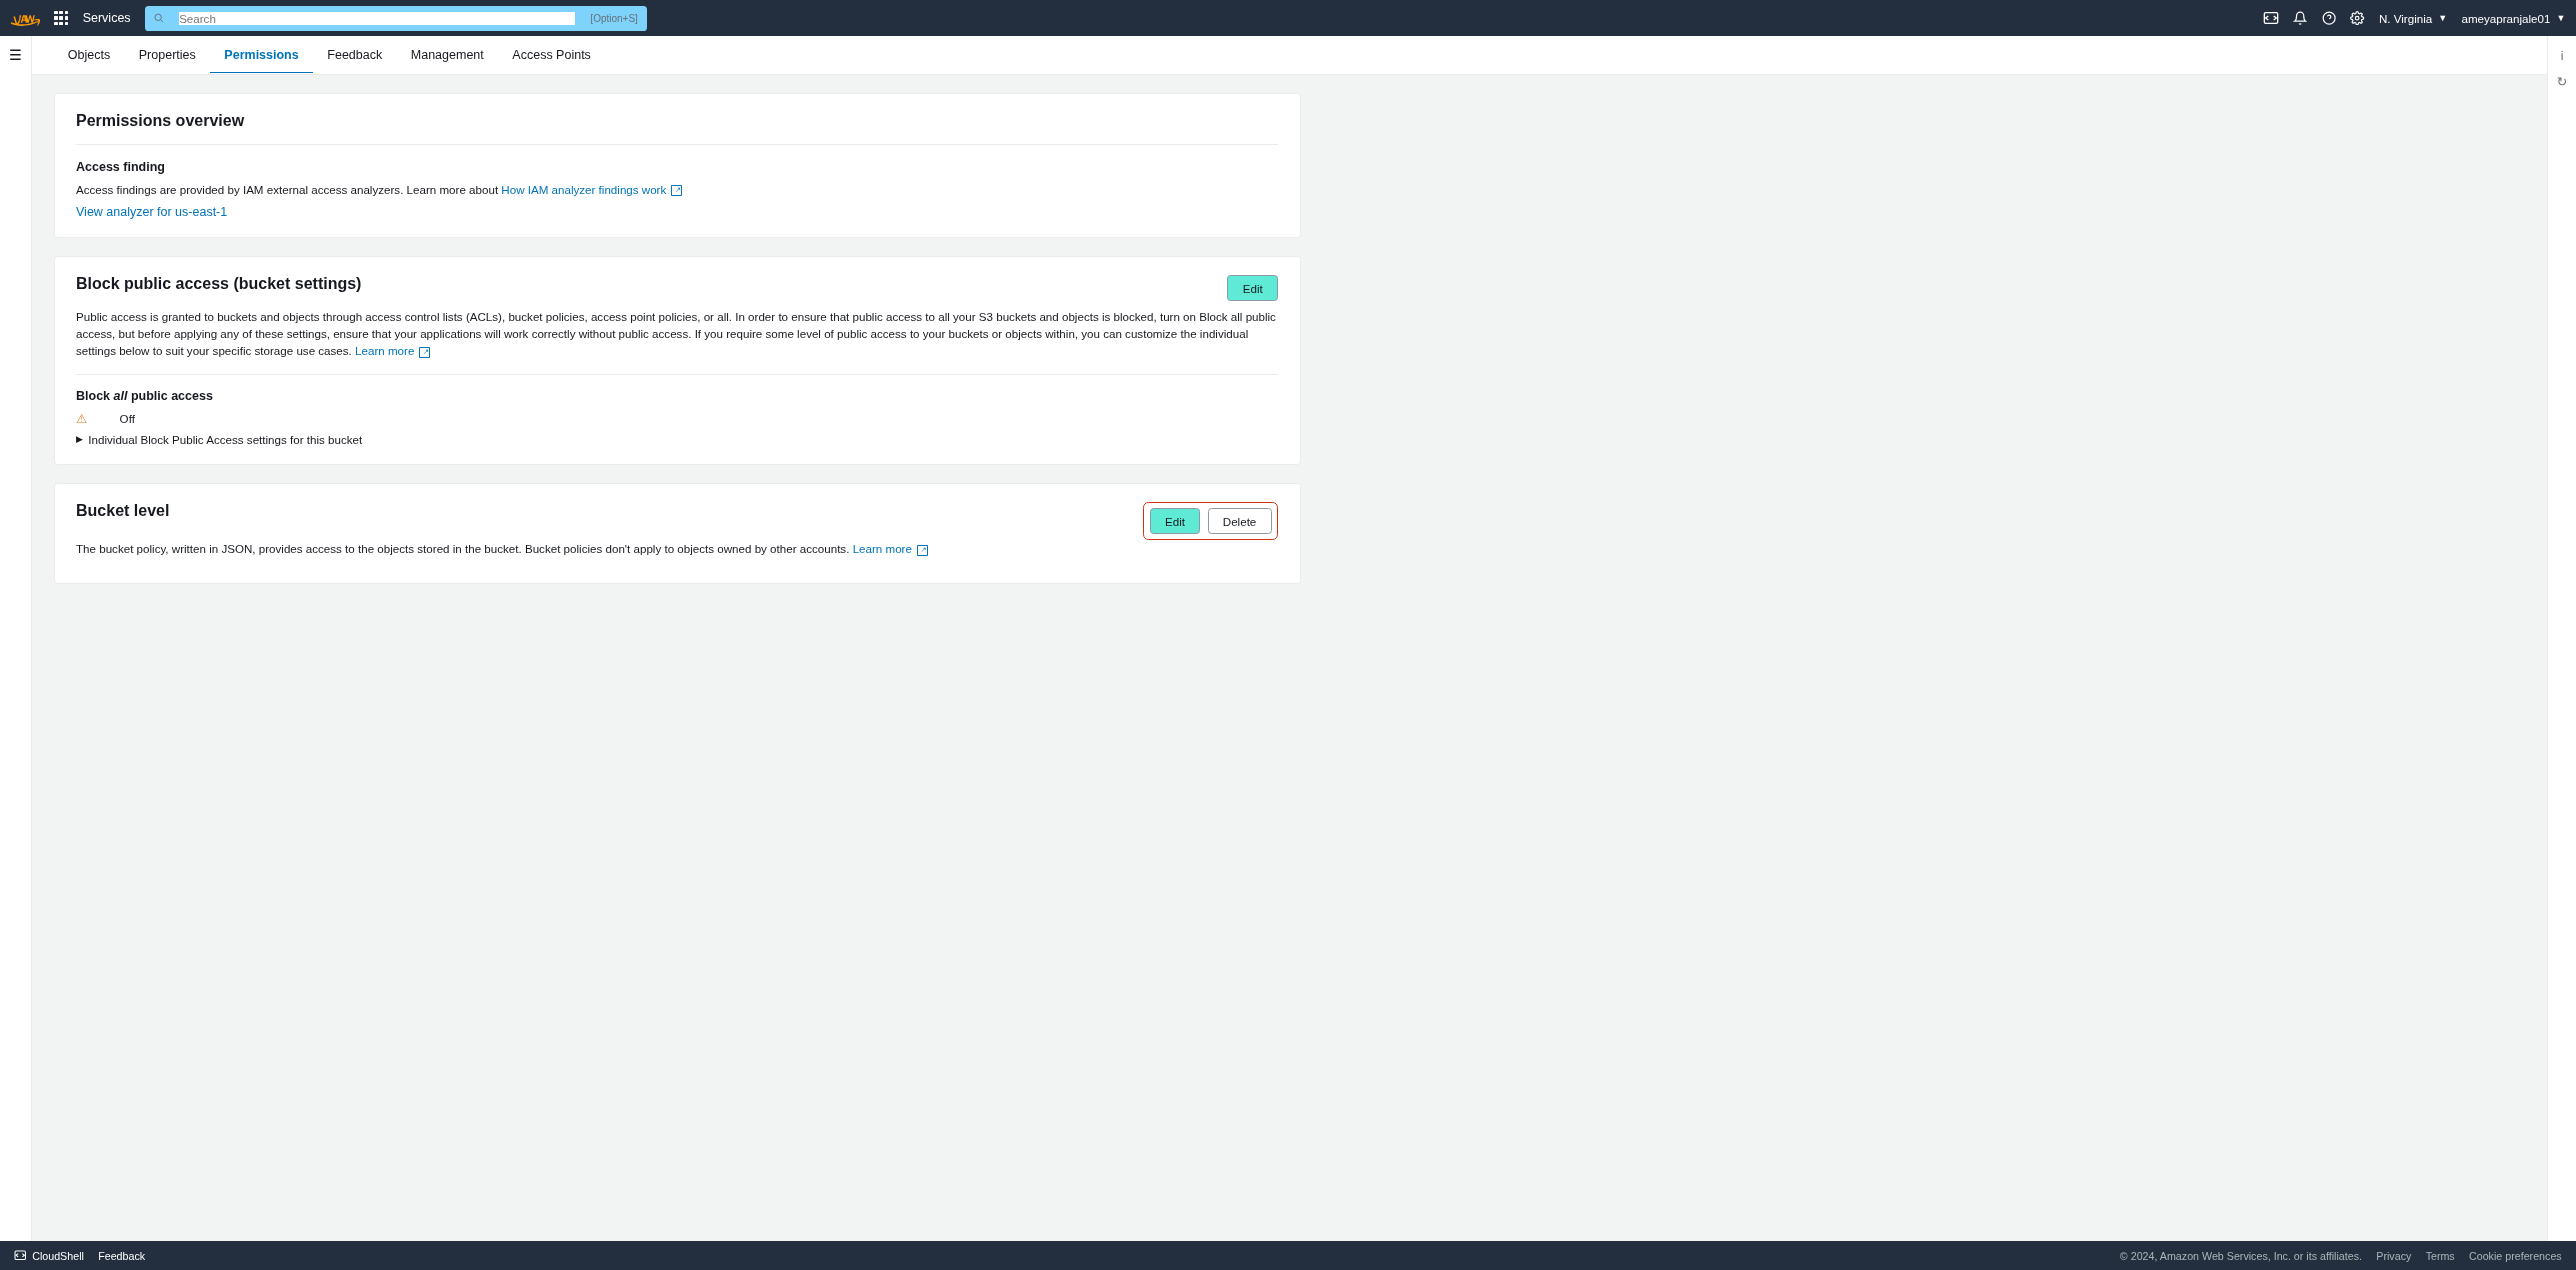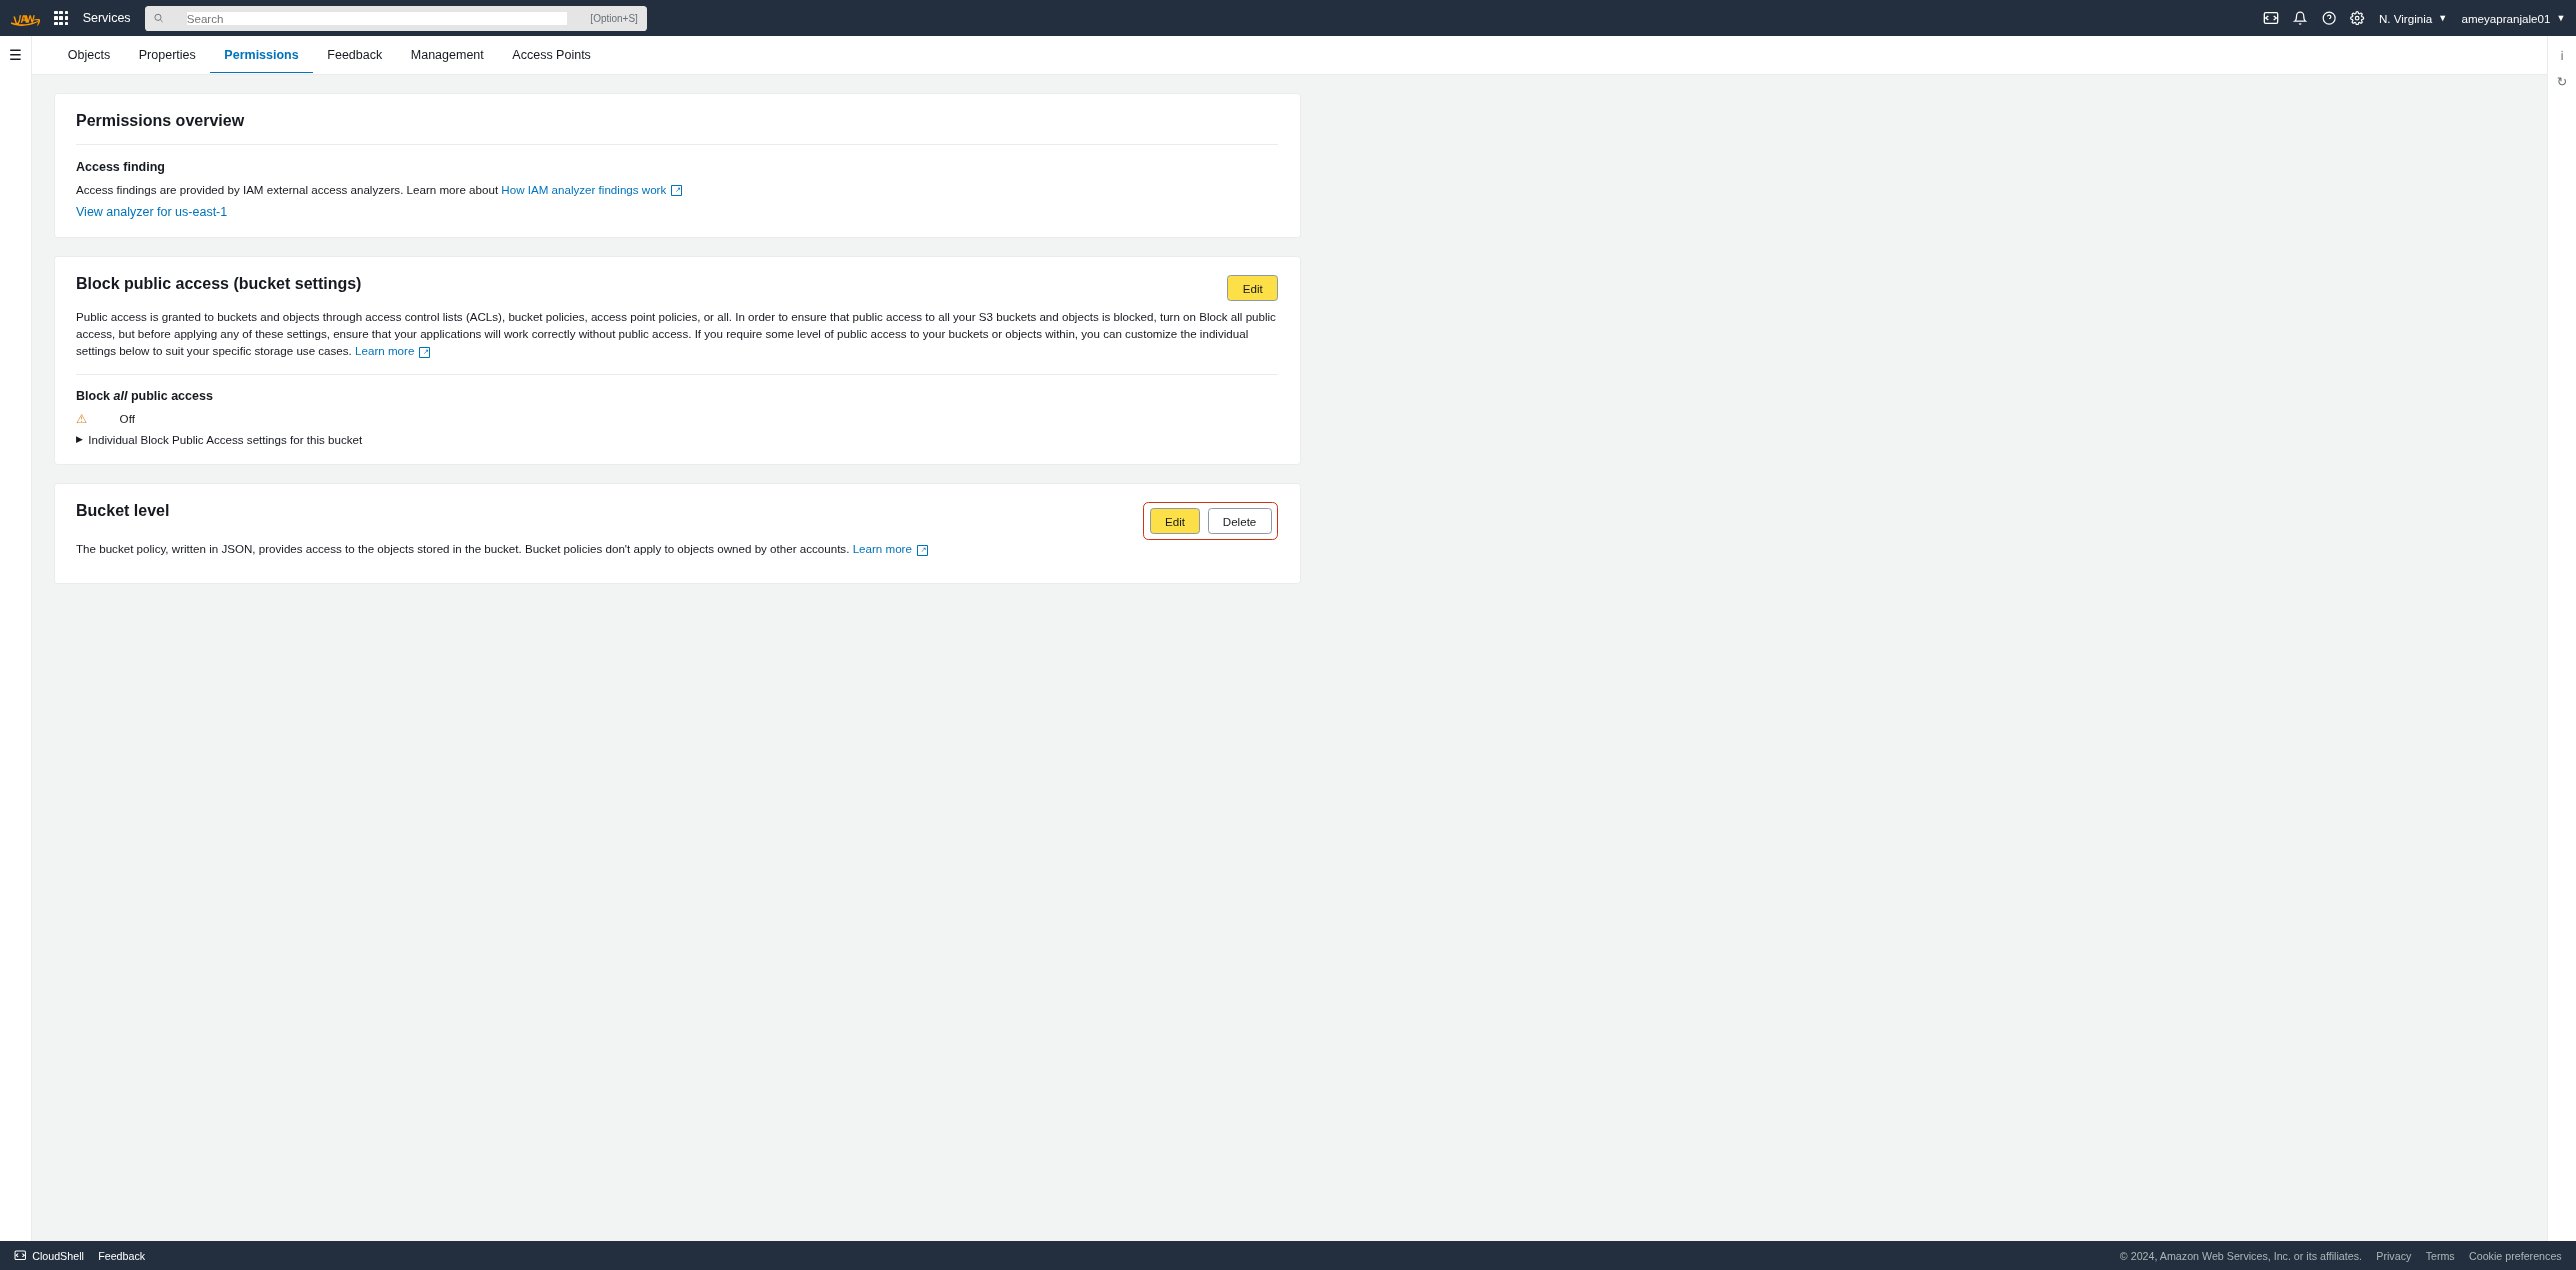--- a/index.html
+++ b/index.html
@@ -33,25 +33,25 @@
       display: grid; grid-template-columns: repeat(3,3.6px); gap: 1.8px;
     }
     .nav-grid-icon span {
       width: 3.6px; height: 3.6px; background: #fff; border-radius: 0.4px;
     }
     .search-bar {
       flex: 1;
       max-width: 502px;
       display: flex;
       align-items: center;
-      background: #e5e5e5;
+      background: #7dd3fc;
       border-radius: 3.6px;
       padding: 0 9px;
       height: 25px;
-      gap: 23px;
+      gap: 15px;
     }
     .search-bar input {
       border: none; outline: none; font-size: 11.6px; width: 100%; color: #16191f;
     }
     .search-shortcut {
       font-size: 10px; color: #687078; white-space: nowrap;
     }
     .nav-right {
       margin-left: auto;
       display: flex; align-items: center; gap: 14.3px;
@@ -178,21 +178,21 @@
       top: -0.9px; right: 0;
       color: #0073bb;
     }
     .divider {
       border: none; border-top: 0.9px solid #e9ebed;
       margin: 14.3px 0;
     }
 
     
     .btn-edit {
-      background: #fde047;
+      background: #5eead4;
       border: 0.9px solid #8d99a5;
       border-radius: 3.6px;
       padding: 5.4px 14.3px;
       font-size: 11.6px;
       cursor: pointer;
       color: #16191f;
       text-align: right;
     }
     .btn-delete {
       background: #fff;

